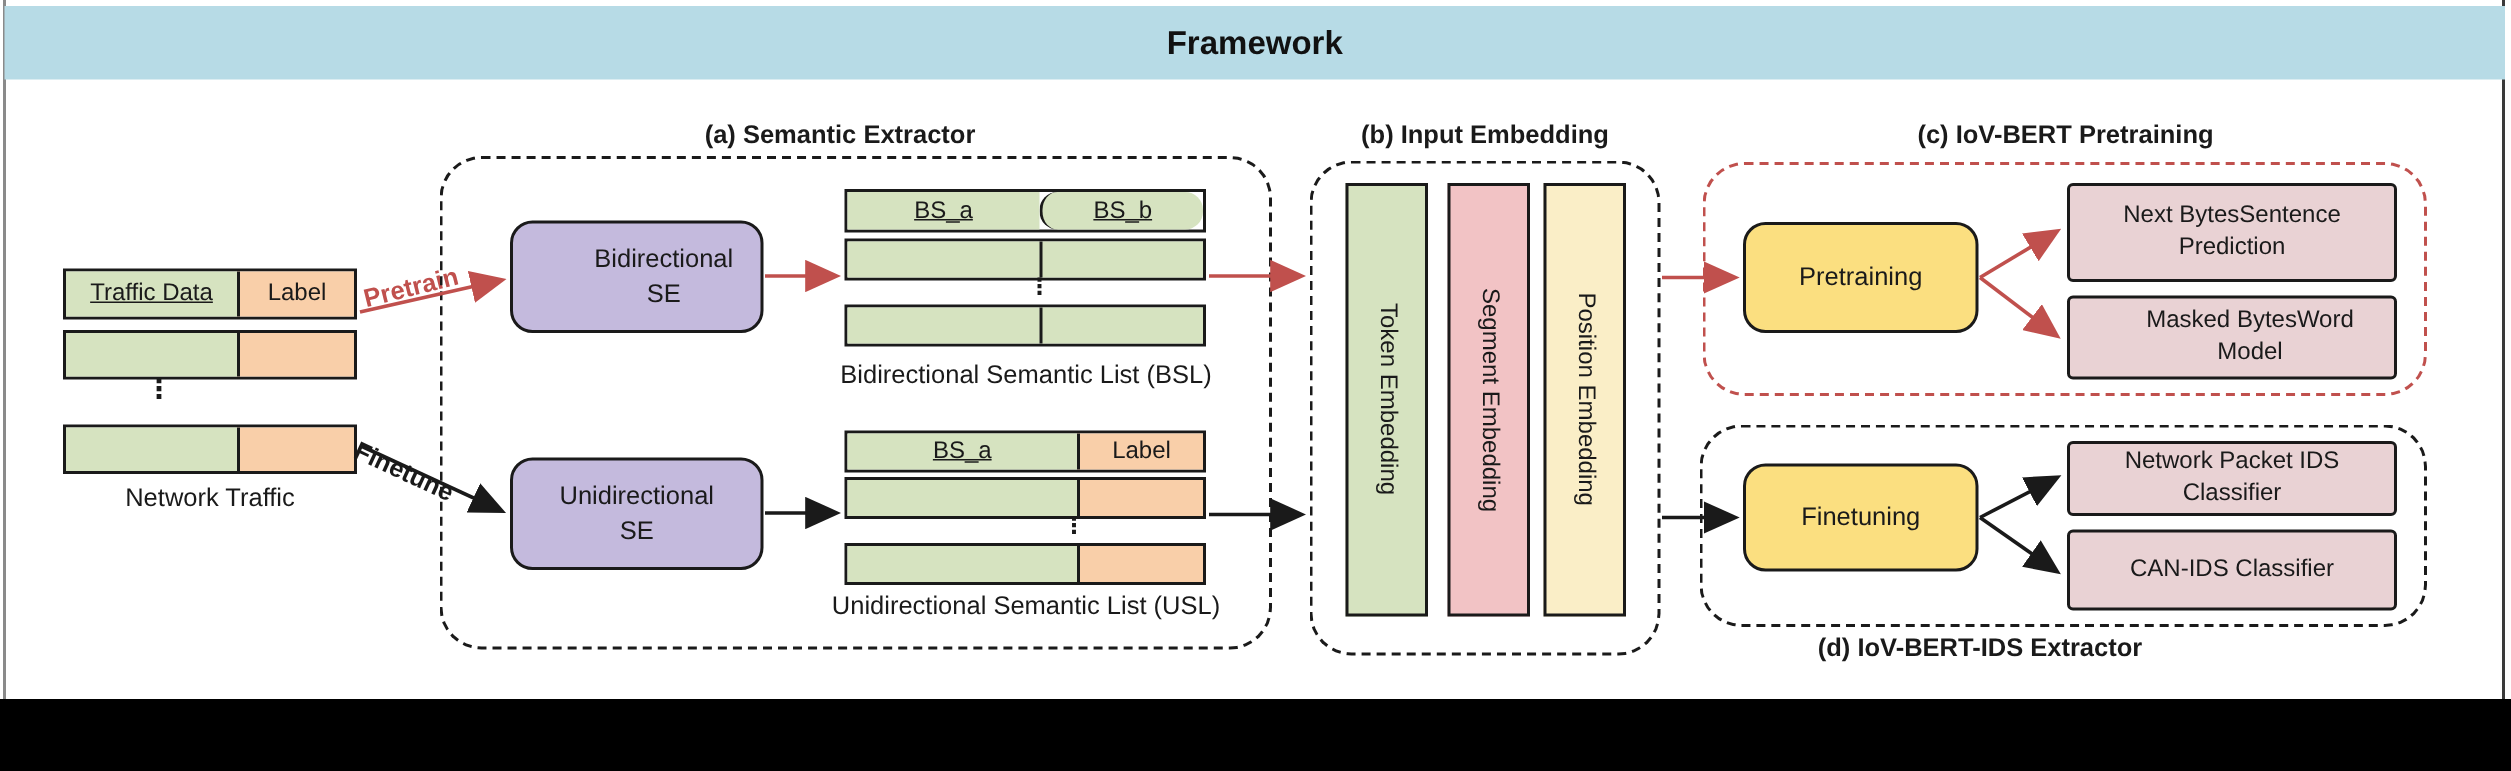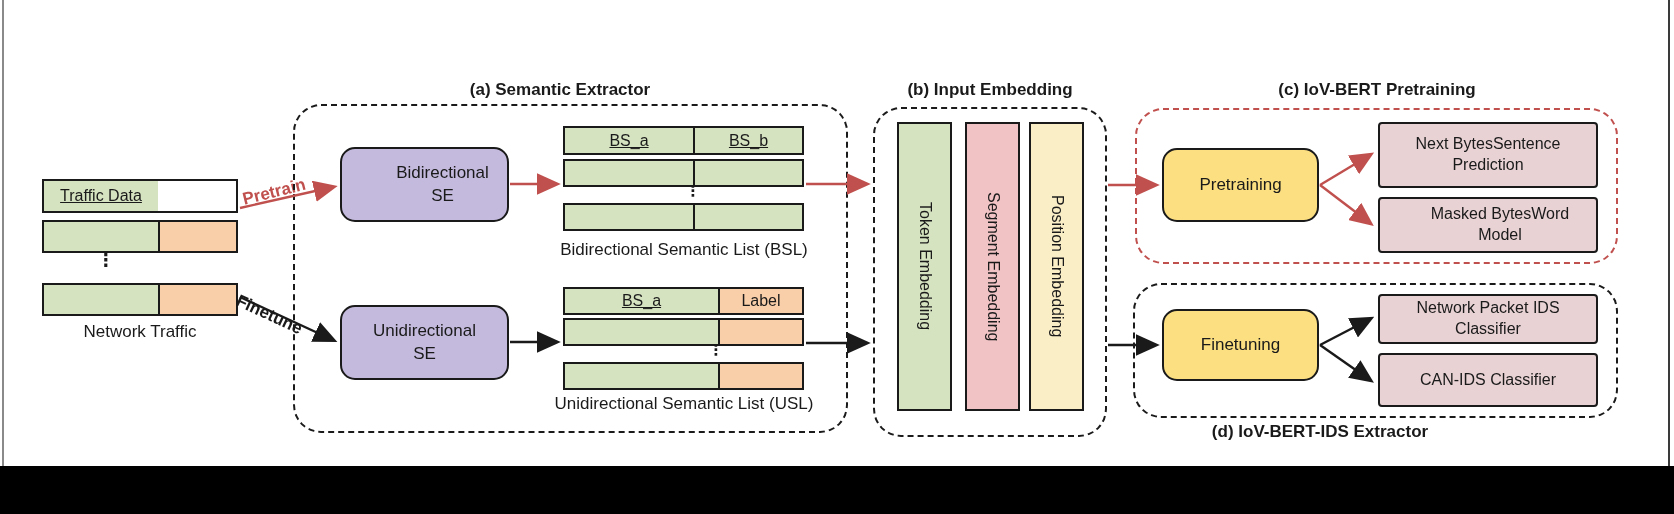--- a/index.html
+++ b/index.html
@@ -59,23 +59,26 @@
 
   svg.overlay{position:absolute;left:0;top:0;pointer-events:none;}
 </style>
 </head>
 <body>
 
 <div class="stage">
 
   <div class="border-left"></div>
   <div class="border-right"></div>
+  <div class="header-band">
+    <span class="header-title">Framework</span>
+  </div>
   <div class="bottom-bar"></div>
 
-  <div class="cellrow" style="left:42px;top:179px;width:196px;height:34px;flex-direction:column;">
+  <div class="cellrow" style="left:42px;top:179px;width:196px;height:34px;">
     <div class="cell c-green" style="width:114px;">Traffic Data</div>
     <div class="cell c-orange" style="flex:1;">Label</div>
   </div>
   <div class="cellrow" style="left:42px;top:220px;width:196px;height:33px;">
     <div class="cell c-green" style="width:114px;"></div>
     <div class="cell c-orange" style="flex:1;"></div>
   </div>
   <div class="dots" style="left:106px;top:251px;">⋮</div>
   <div class="cellrow" style="left:42px;top:283px;width:196px;height:33px;">
     <div class="cell c-green" style="width:114px;"></div>
@@ -93,21 +96,21 @@
     <div>Bidirectional</div>
     <div>SE</div>
   </div>
   <div class="rbox purple" style="left:340px;top:305px;width:169px;height:75px;">
     <div>Unidirectional</div>
     <div>SE</div>
   </div>
 
   <div class="cellrow" style="left:563px;top:126px;width:241px;height:29px;">
     <div class="cell c-green" style="width:128px;">BS_a</div>
-    <div class="cell c-green" style="flex:1;">BS_b</div>
+    <div class="cell c-green" style="flex:1;border-radius:12px;">BS_b</div>
   </div>
   <div class="cellrow" style="left:563px;top:159px;width:241px;height:28px;">
     <div class="cell c-green" style="width:128px;"></div>
     <div class="cell c-green" style="flex:1;"></div>
   </div>
   <div class="dots" style="left:693px;top:184px;font-size:15px;">⋮</div>
   <div class="cellrow" style="left:563px;top:203px;width:241px;height:28px;">
     <div class="cell c-green" style="width:128px;"></div>
     <div class="cell c-green" style="flex:1;"></div>
   </div>

